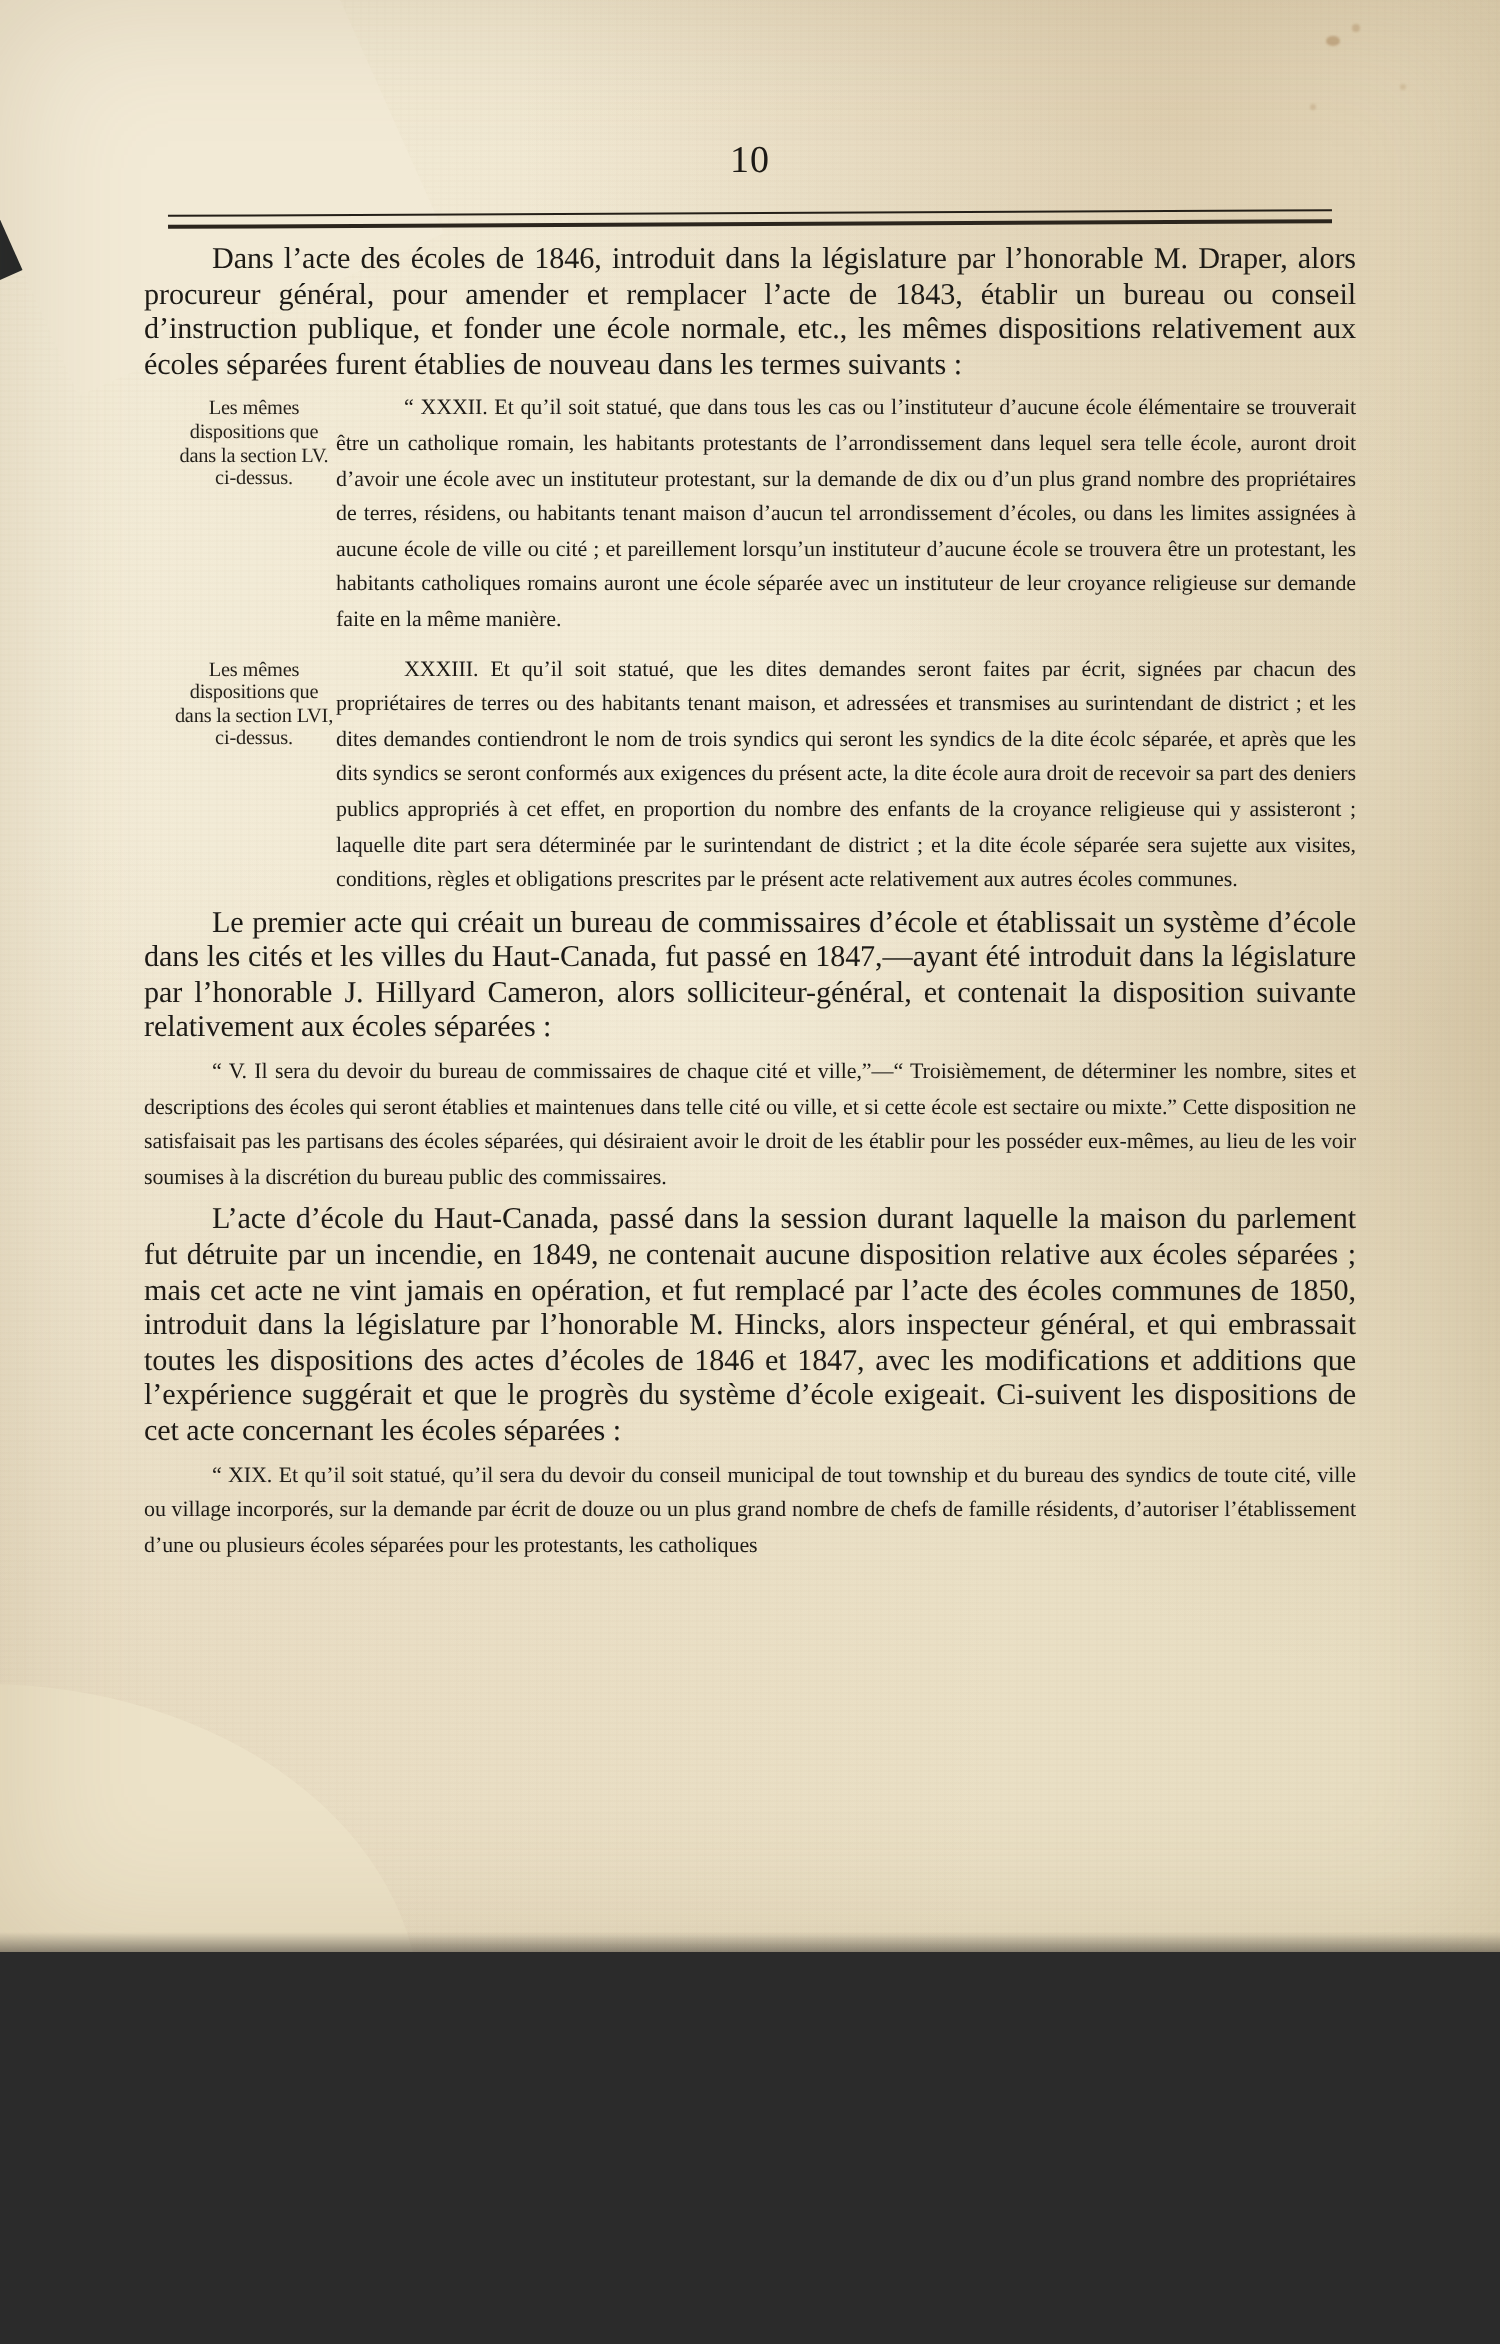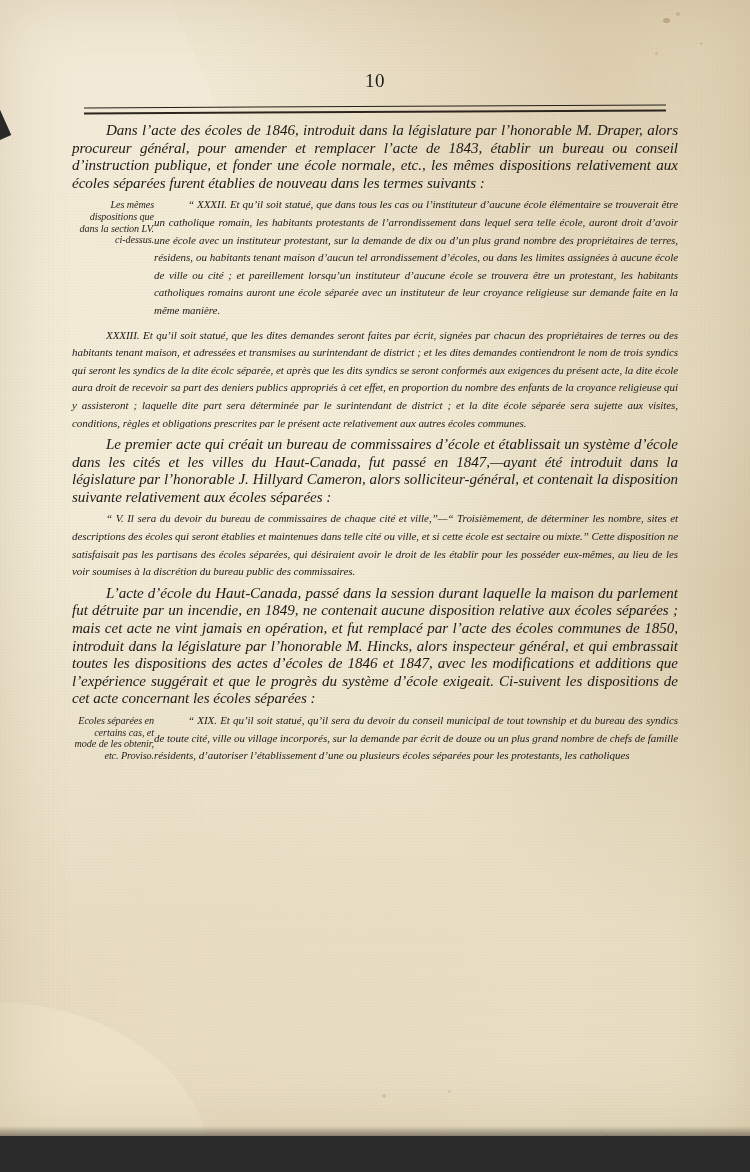--- a/index.html
+++ b/index.html
@@ -3,21 +3,21 @@
 <meta charset="utf-8">
 <style>
   html, body {
     margin: 0;
     padding: 0;
     background: #2b2b2b;
   }
   #page {
     position: relative;
     width: 750px;
-    height: 1136px;
+    height: 976px;
     overflow: hidden;
     background: #efe7d2;
     font-family: "Liberation Serif", "DejaVu Serif", serif;
     color: #1d1a16;
   }
   
   #paper-base {
     position: absolute;
     inset: 0;
     background:
@@ -111,21 +111,20 @@
   .rule.second {
     margin-top: 4px;
     height: 1.5px;
     background: #2b251d;
   }
   #body-col {
     position: absolute;
     top: 122px;
     left: 72px;
     width: 606px;
-    font-style: italic;
   }
   p.para {
     margin: 0;
     font-size: 15.1px;
     line-height: 17.6px;
     text-align: justify;
     text-justify: inter-word;
     hyphens: manual;
     letter-spacing: -0.05px;
   }
@@ -137,22 +136,23 @@
     display: flex;
     align-items: flex-start;
   }
   .marginal {
     width: 82px;
     min-width: 82px;
     font-size: 10.2px;
     line-height: 11.6px;
     padding-top: 3px;
     letter-spacing: -0.1px;
-    text-align: right;
+    text-align: center;
     color: #231f19;
+    margin-left: 14px;
   }
   .sec-body {
     flex: 1;
     font-size: 11px;
     line-height: 17.6px;
     text-align: justify;
     text-indent: 34px;
     letter-spacing: -0.05px;
   }
   .gap-sm { height: 4px; }
@@ -195,41 +195,41 @@
       <div class="gap-sm"></div>
 
       <div class="blocksec">
         <div class="marginal">Les mêmes dispositions que dans la section LV. ci-dessus.</div>
         <div class="sec-body">“ XXXII. Et qu’il soit statué, que dans tous les cas ou l’instituteur d’aucune école élémentaire se trouverait être un catholique romain, les habitants protestants de l’arrondissement dans lequel sera telle école, auront droit d’avoir une école avec un instituteur protestant, sur la demande de dix ou d’un plus grand nombre des propriétaires de terres, résidens, ou habitants tenant maison d’aucun tel arrondissement d’écoles, ou dans les limites assignées à aucune école de ville ou cité ; et pareillement lorsqu’un instituteur d’aucune école se trouvera être un protestant, les habitants catholiques romains auront une école séparée avec un instituteur de leur croyance religieuse sur demande faite en la même manière.</div>
       </div>
 
       <div class="gap-md"></div>
 
       <div class="blocksec">
+        <div class="marginal">Les mêmes dispositions que dans la section LVI, ci-dessus.</div>
         <div class="sec-body">XXXIII. Et qu’il soit statué, que les dites demandes seront faites par écrit, signées par chacun des propriétaires de terres ou des habitants tenant maison, et adressées et transmises au surintendant de district ; et les dites demandes contiendront le nom de trois syndics qui seront les syndics de la dite écolc séparée, et après que les dits syndics se seront conformés aux exigences du présent acte, la dite école aura droit de recevoir sa part des deniers publics appropriés à cet effet, en proportion du nombre des enfants de la croyance religieuse qui y assisteront ; laquelle dite part sera déterminée par le surintendant de district ; et la dite école séparée sera sujette aux visites, conditions, règles et obligations prescrites par le présent acte relativement aux autres écoles communes.</div>
       </div>
 
       <div class="gap-sm"></div>
 
       <p class="para indent">Le premier acte qui créait un bureau de commissaires d’école et établissait un système d’école dans  les cités et les villes du Haut-Canada, fut passé en 1847,—ayant été introduit dans la législature par l’honorable J. Hillyard Cameron, alors solliciteur-général, et contenait la disposition suivante relativement aux écoles séparées :</p>
 
       <div class="gap-sm"></div>
 
       <div class="blocksec">
         <div class="sec-body">“ V. Il sera du devoir du bureau de commissaires de chaque cité et ville,”—“ Troisièmement, de déterminer les nombre, sites et descriptions des écoles qui seront établies et maintenues dans telle cité ou ville, et si cette école est sectaire ou mixte.”  Cette disposition ne satisfaisait pas les partisans des écoles séparées, qui désiraient avoir le droit de les établir pour les posséder eux-mêmes, au lieu de les voir soumises à la discrétion du bureau public des commissaires.</div>
       </div>
 
       <div class="gap-sm"></div>
 
       <p class="para indent">L’acte d’école du Haut-Canada, passé dans la session durant laquelle la maison du parlement fut détruite par un incendie, en 1849, ne contenait aucune disposition relative aux écoles séparées ; mais cet acte ne vint jamais en opération, et fut remplacé par l’acte des écoles communes de 1850, introduit dans la législature par l’honorable M. Hincks, alors inspecteur général, et qui embrassait toutes les dispositions des actes d’écoles de 1846 et 1847, avec les modifications et additions que l’expérience suggérait et que le progrès du système d’école exigeait.  Ci-suivent les dispositions de cet acte concernant les écoles séparées :</p>
 
       <div class="gap-sm"></div>
 
       <div class="blocksec">
-        <div class="marginal">Ecoles séparées en certains cas, et mode de les obtenir, etc. Proviso.</div>
         <div class="sec-body">“ XIX. Et qu’il soit statué, qu’il sera du devoir du conseil municipal de tout township et du bureau des syndics de toute cité, ville ou village incorporés, sur la demande par écrit de douze ou un plus grand nombre de chefs de famille résidents, d’autoriser l’établissement d’une ou plusieurs écoles séparées pour les protestants, les catholiques</div>
       </div>
 
     </div>
   </div>
 
   <div id="edge-bottomleft"></div>
   <div id="edge-bottomleft-paper"></div>
   <div id="edge-bottom"></div>
   <div id="edge-vignette"></div>

